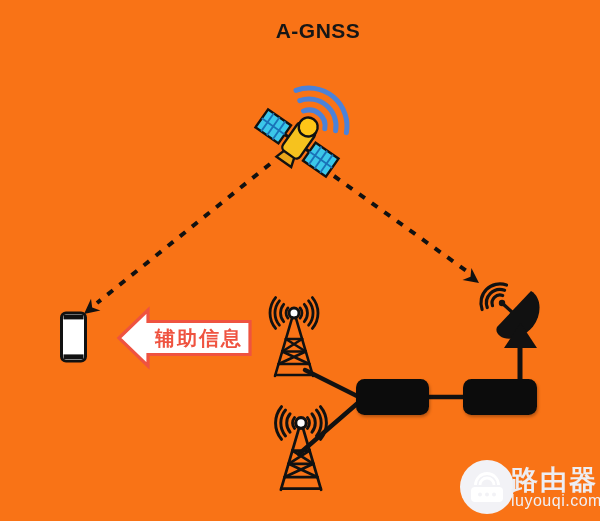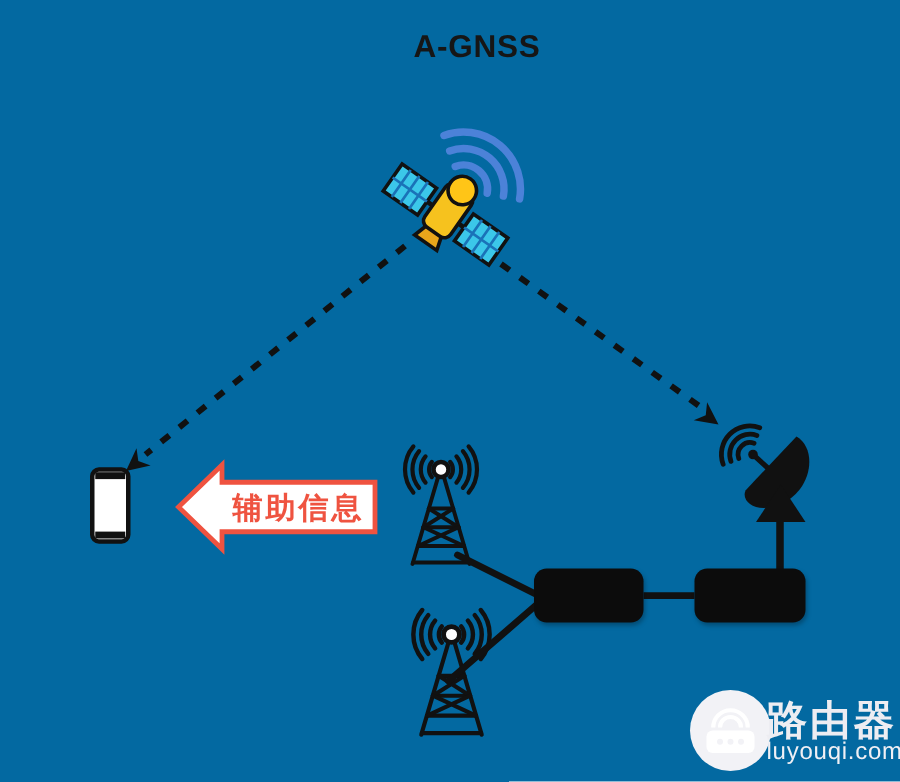--- a/index.html
+++ b/index.html
@@ -1,17 +1,17 @@
 <!DOCTYPE html>
 <html><head>
 <meta charset="utf-8">
 <style>
   html,body{margin:0;padding:0;background:#ffffff;}
   .stage{
-    position:relative;width:600px;height:521px;background:#0369a1;overflow:hidden;
+    position:relative;width:600px;height:521px;background:#f97316;overflow:hidden;
     font-family:"Liberation Sans","DejaVu Sans",sans-serif;
   }
   .stage svg{position:absolute;left:0;top:0;}
   .title-text{font-size:21px;font-weight:700;fill:#161616;letter-spacing:.5px;}
   .assist-label{font-size:20px;font-weight:700;letter-spacing:2px;}
   .wm-brand{font-size:27px;font-weight:700;fill:#ededf2;letter-spacing:2px;}
   .wm-site{font-size:16px;fill:#f0f0f5;letter-spacing:.5px;}
   .shadowed{filter:drop-shadow(1.5px 2px 1.5px rgba(0,0,0,0.28));}
 </style>
 </head>

